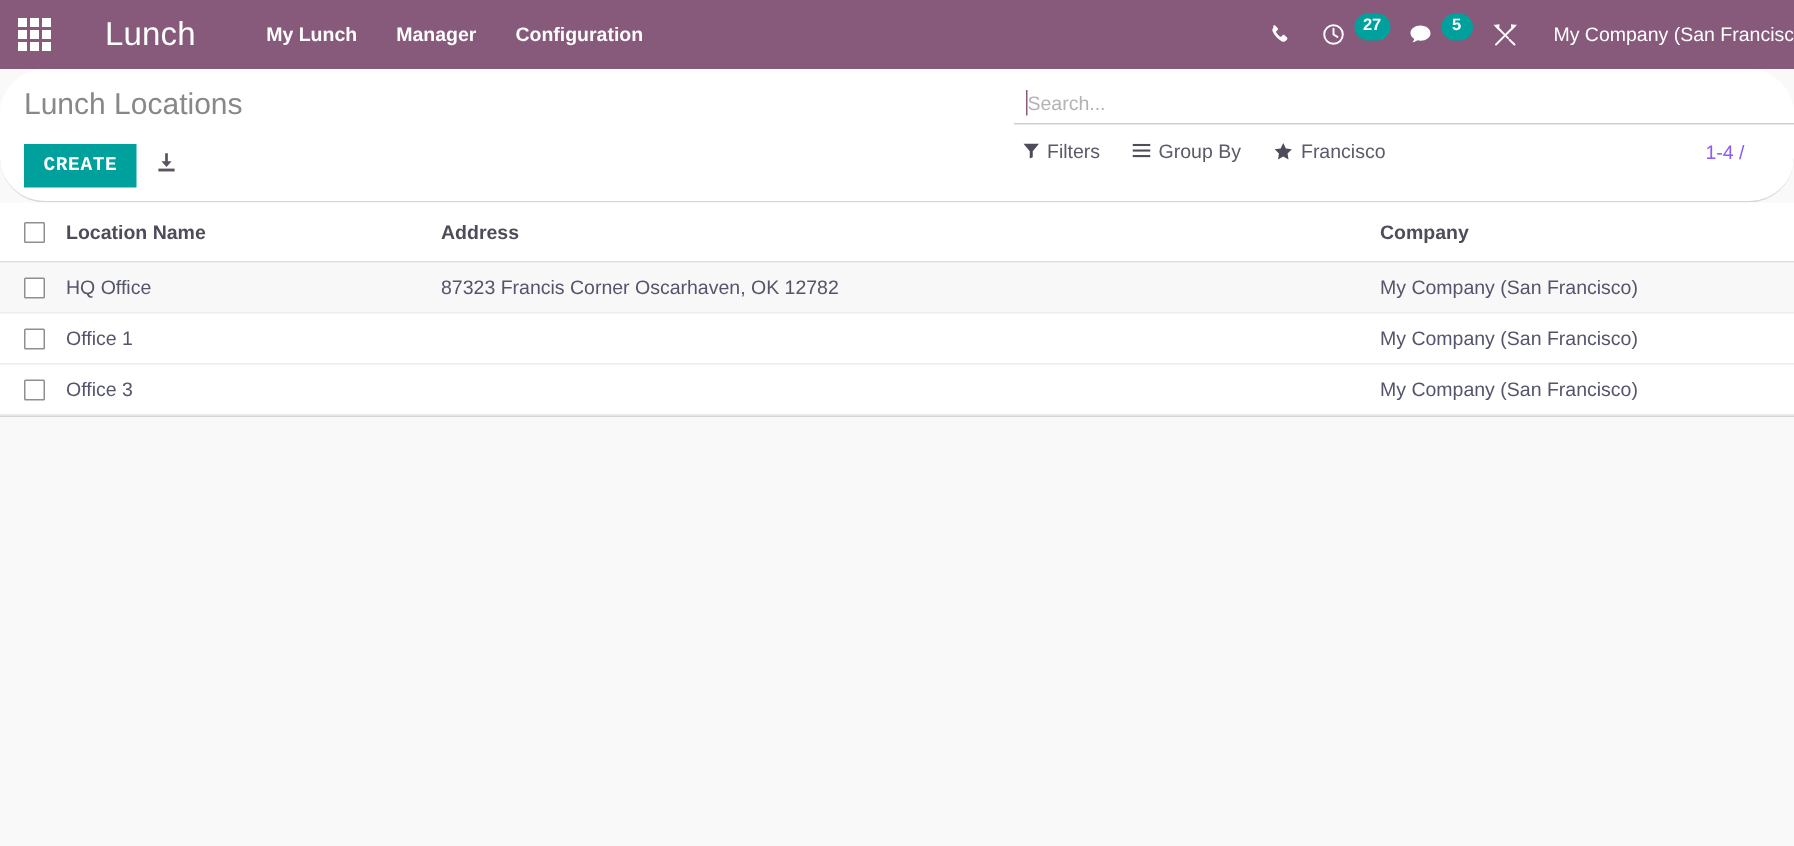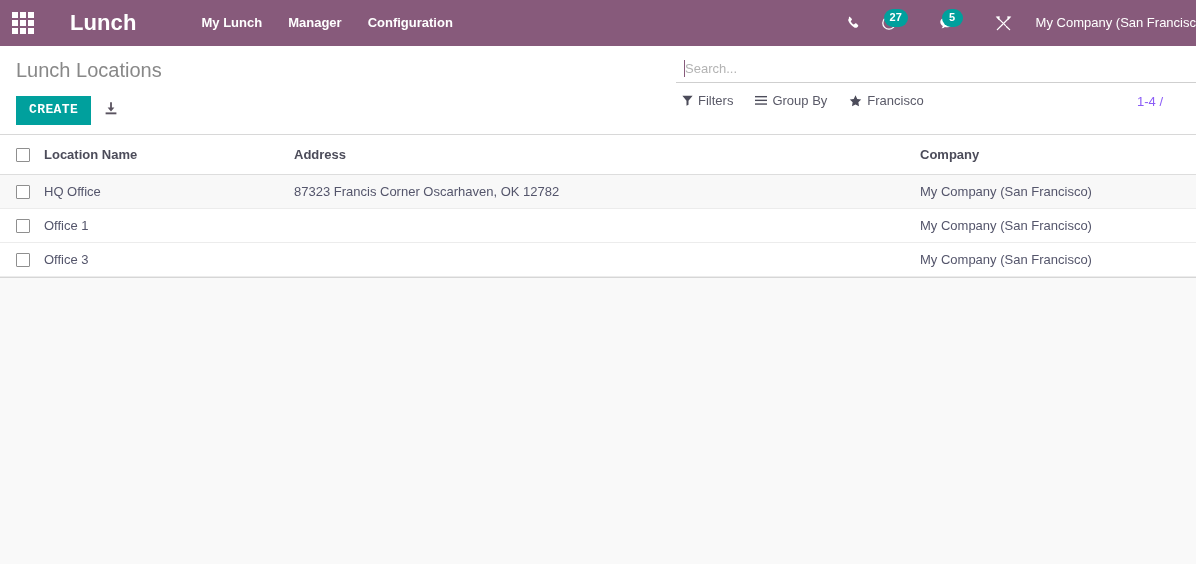--- a/index.html
+++ b/index.html
@@ -44,23 +44,23 @@
   }
   .grid-icon i {
     display: block;
     width: 6px;
     height: 6px;
     background: #ffffff;
   }
   .brand {
     color: #ffffff;
     font-size: 22px;
-    font-weight: 700;
+    font-weight: 400;
     margin-left: 24px;
-    margin-right: 52px;
+    margin-right: 34px;
     letter-spacing: 0.1px;
     white-space: nowrap;
     cursor: pointer;
   }
   .menu-items {
     display: flex;
     align-items: center;
     height: 46px;
   }
   .menu-item {
@@ -88,21 +88,21 @@
     display: flex;
     align-items: center;
     padding: 0 10px;
     cursor: pointer;
     color: #ffffff;
   }
   .nav-icon-btn svg { display: block; }
   .nav-badge {
     position: absolute;
     top: 9px;
-    left: 13px;
+    left: 32px;
     background: #00A09D;
     color: #ffffff;
     font-size: 11px;
     font-weight: bold;
     line-height: 1;
     padding: 3px 6px 4px 6px;
     border-radius: 10px;
     min-width: 9px;
     text-align: center;
     white-space: nowrap;
@@ -117,20 +117,21 @@
   }
 
   
   .control-panel {
     background: #ffffff;
     border-bottom: 1px solid #d8d8d8;
     padding: 0;
     position: relative;
     height: 89px;
     box-sizing: border-box;
+    border-radius: 30px;
   }
   .cp-row-top {
     display: flex;
     align-items: flex-start;
     padding: 12px 0 0 0;
     height: 44px;
     box-sizing: border-box;
   }
   .breadcrumb {
     font-size: 20px;

